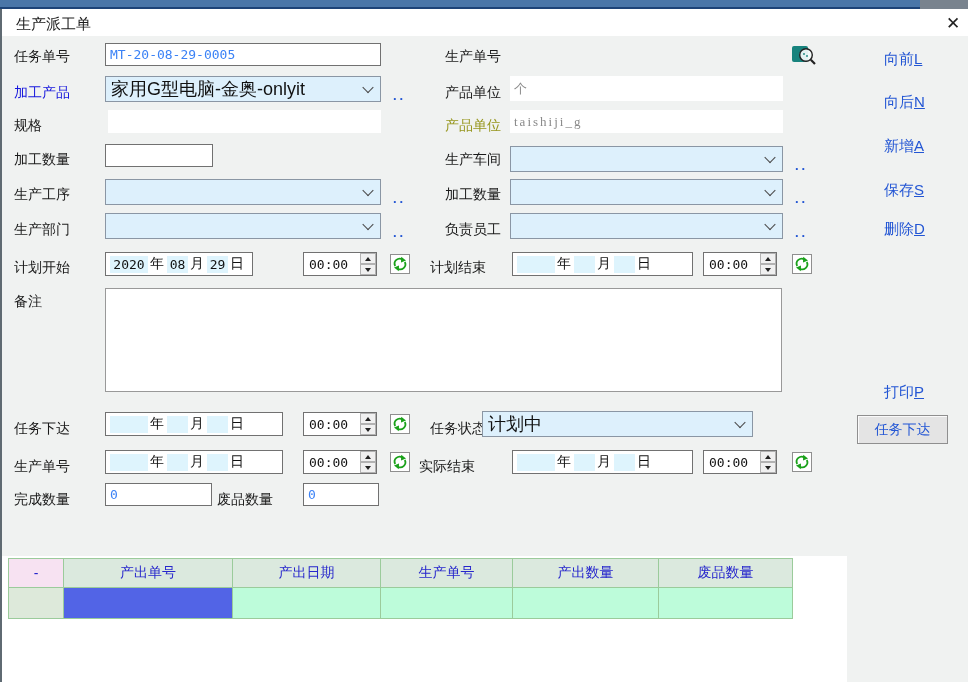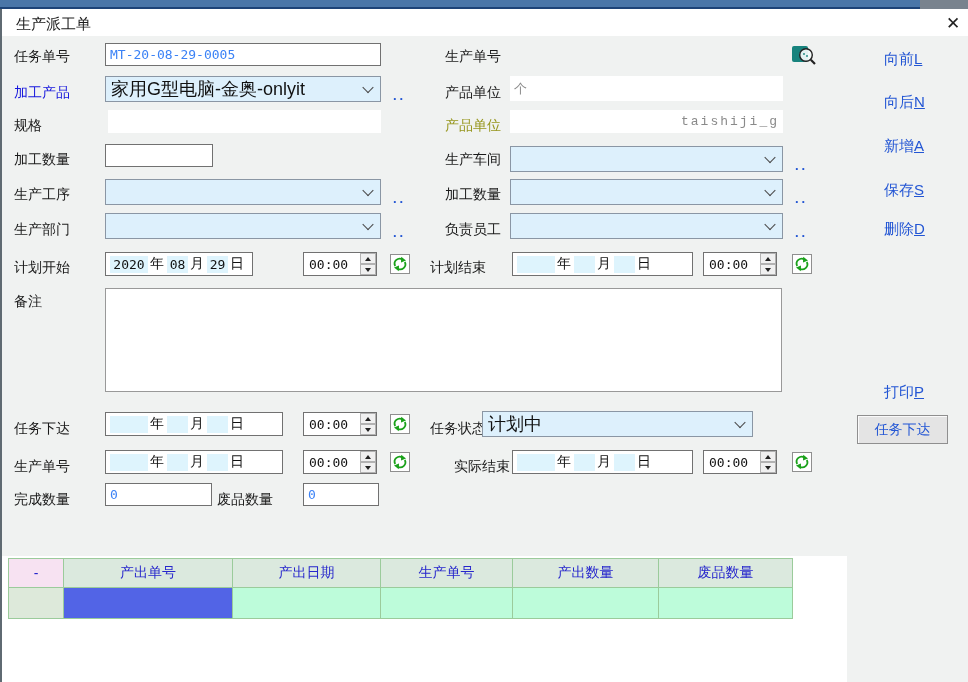--- a/index.html
+++ b/index.html
@@ -20,21 +20,21 @@
   
   .label{position:absolute;font-size:14px;color:#1a1a1a;white-space:nowrap;}
   .label.blue{color:#1414dd;}
   .label.olive{color:#96961e;}
   
   .tb{position:absolute;border:1px solid #717171;background:#fff;
       font:13px "DejaVu Sans Mono",monospace;color:#3b82f6;padding:0 4px;box-sizing:border-box;outline:none;}
   
   .flat{position:absolute;background:#fff;font-size:13px;color:#8a8a8a;
         display:flex;align-items:center;padding:0 4px;box-sizing:border-box;}
-  .flat.mono{font-family:Liberation Mono, monospace;letter-spacing:2px;justify-content:flex-end;}
+  .flat.mono{font-family:Liberation Serif, serif;letter-spacing:2px;}
   
   .combo{position:absolute;background:#ddf0fc;border:1px solid #8a96a4;box-sizing:border-box;
          display:flex;align-items:center;padding:0 22px 0 5px;font-size:18px;color:#111;cursor:default;}
   .chev{position:absolute;right:8px;top:50%;width:7px;height:7px;
         border-right:1.5px solid #4a4a4a;border-bottom:1.5px solid #4a4a4a;
         transform:translateY(-68%) rotate(45deg);}
   
   .datef{position:absolute;background:#fff;border:1px solid #717171;box-sizing:border-box;
          display:flex;align-items:center;font-size:14px;color:#111;padding-left:4px;}
   .seg{display:inline-block;height:17px;background:#def4fd;margin-right:2px;
@@ -272,21 +272,21 @@
     </span>
   </div>
   <div class="refresh" style="left:390px;top:452px">
     <svg width="16" height="16" viewBox="0 0 16 16">
         <path d="M3.2 10 A5 5 0 0 1 10.5 3.6" fill="none" stroke="#1aa11a" stroke-width="1.8"></path>
         <polygon points="9.2,0.8 14,4.4 9,6.4" fill="#1aa11a"></polygon>
         <path d="M12.8 6 A5 5 0 0 1 5.5 12.4" fill="none" stroke="#1aa11a" stroke-width="1.8"></path>
         <polygon points="6.8,15.2 2,11.6 7,9.6" fill="#1aa11a"></polygon>
       </svg>
   </div>
-  <div class="label" style="left:454px;top:458px">实际结束</div>
+  <div class="label" style="left:419px;top:458px">实际结束</div>
   <div class="datef" style="left:512px;top:450px;width:181px;height:24px">
     <span class="seg y"></span>
     <span class="unit">年</span>
     <span class="seg md"></span>
     <span class="unit">月</span>
     <span class="seg md"></span>
     <span class="unit">日</span>
   </div>
   <div class="timebox" style="left:703px;top:450px;width:74px;height:24px">
     <span class="tval">00:00</span>

